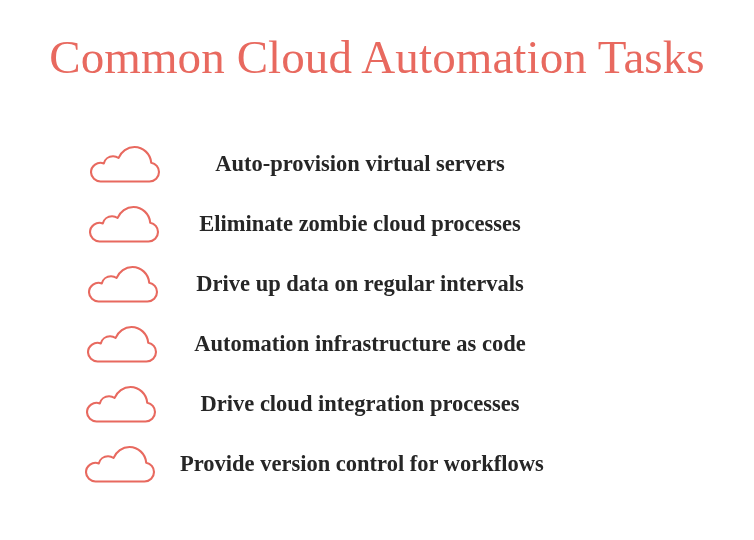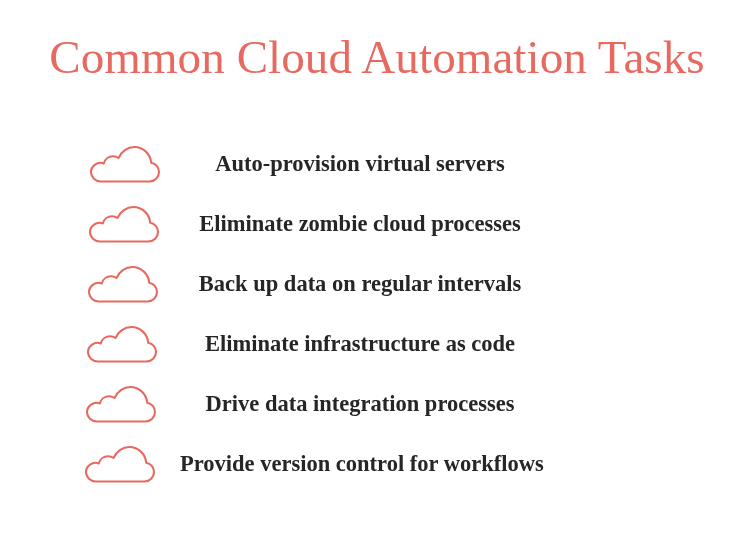--- a/index.html
+++ b/index.html
@@ -124,43 +124,43 @@
       </span>
     </div>
 
     <div class="task-row" data-row="2">
       <span class="task-icon">
         <svg viewBox="0 0 74 38" xmlns="http://www.w3.org/2000/svg" aria-hidden="true">
           <path d="M12.5 36.5 H61.5 A9.5 9.5 0 0 0 71 27 A9.5 9.5 0 0 0 63.2 17.7 A17 17 0 0 0 46.5 2 A17 17 0 0 0 30.6 13 A9.5 9.5 0 0 0 25 11.3 A9.5 9.5 0 0 0 15.8 18.4 A9.5 9.5 0 0 0 3 27.4 A9.5 9.5 0 0 0 12.5 36.5 Z" fill="none" stroke="#e8695f" stroke-width="2.1" stroke-linejoin="round" stroke-linecap="round"></path>
         </svg>
       </span>
       <span class="task-label-wrap">
-        <span class="task-label">Back up data on regular intervals</span>
+        <span class="task-label">Drive up data on regular intervals</span>
       </span>
     </div>
 
     <div class="task-row" data-row="3">
       <span class="task-icon">
         <svg viewBox="0 0 74 38" xmlns="http://www.w3.org/2000/svg" aria-hidden="true">
           <path d="M12.5 36.5 H61.5 A9.5 9.5 0 0 0 71 27 A9.5 9.5 0 0 0 63.2 17.7 A17 17 0 0 0 46.5 2 A17 17 0 0 0 30.6 13 A9.5 9.5 0 0 0 25 11.3 A9.5 9.5 0 0 0 15.8 18.4 A9.5 9.5 0 0 0 3 27.4 A9.5 9.5 0 0 0 12.5 36.5 Z" fill="none" stroke="#e8695f" stroke-width="2.1" stroke-linejoin="round" stroke-linecap="round"></path>
         </svg>
       </span>
       <span class="task-label-wrap">
-        <span class="task-label">Eliminate infrastructure as code</span>
+        <span class="task-label">Automation infrastructure as code</span>
       </span>
     </div>
 
     <div class="task-row" data-row="4">
       <span class="task-icon">
         <svg viewBox="0 0 74 38" xmlns="http://www.w3.org/2000/svg" aria-hidden="true">
           <path d="M12.5 36.5 H61.5 A9.5 9.5 0 0 0 71 27 A9.5 9.5 0 0 0 63.2 17.7 A17 17 0 0 0 46.5 2 A17 17 0 0 0 30.6 13 A9.5 9.5 0 0 0 25 11.3 A9.5 9.5 0 0 0 15.8 18.4 A9.5 9.5 0 0 0 3 27.4 A9.5 9.5 0 0 0 12.5 36.5 Z" fill="none" stroke="#e8695f" stroke-width="2.1" stroke-linejoin="round" stroke-linecap="round"></path>
         </svg>
       </span>
       <span class="task-label-wrap">
-        <span class="task-label">Drive data integration processes</span>
+        <span class="task-label">Drive cloud integration processes</span>
       </span>
     </div>
 
     <div class="task-row" data-row="5">
       <span class="task-icon">
         <svg viewBox="0 0 74 38" xmlns="http://www.w3.org/2000/svg" aria-hidden="true">
           <path d="M12.5 36.5 H61.5 A9.5 9.5 0 0 0 71 27 A9.5 9.5 0 0 0 63.2 17.7 A17 17 0 0 0 46.5 2 A17 17 0 0 0 30.6 13 A9.5 9.5 0 0 0 25 11.3 A9.5 9.5 0 0 0 15.8 18.4 A9.5 9.5 0 0 0 3 27.4 A9.5 9.5 0 0 0 12.5 36.5 Z" fill="none" stroke="#e8695f" stroke-width="2.1" stroke-linejoin="round" stroke-linecap="round"></path>
         </svg>
       </span>
       <span class="task-label-wrap">

